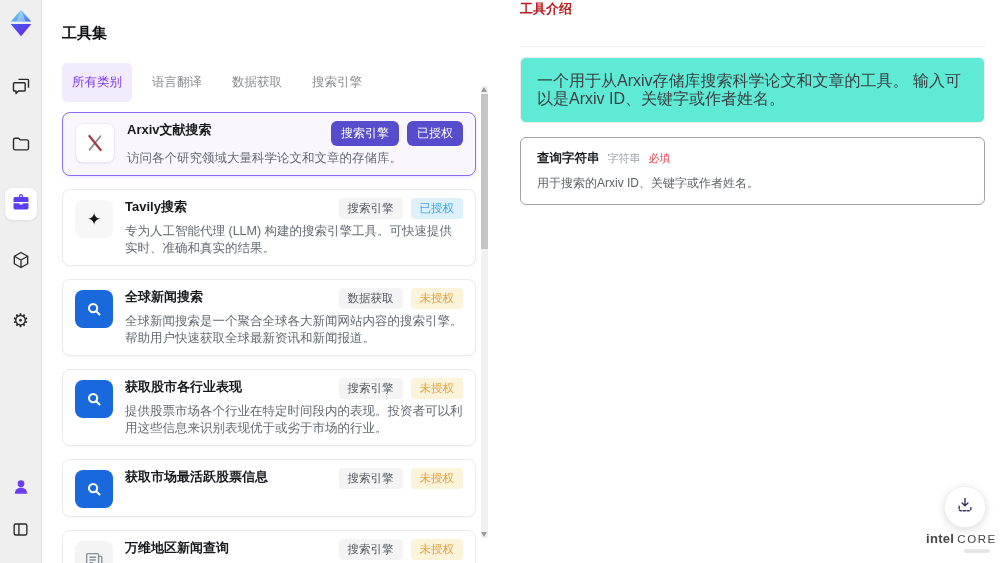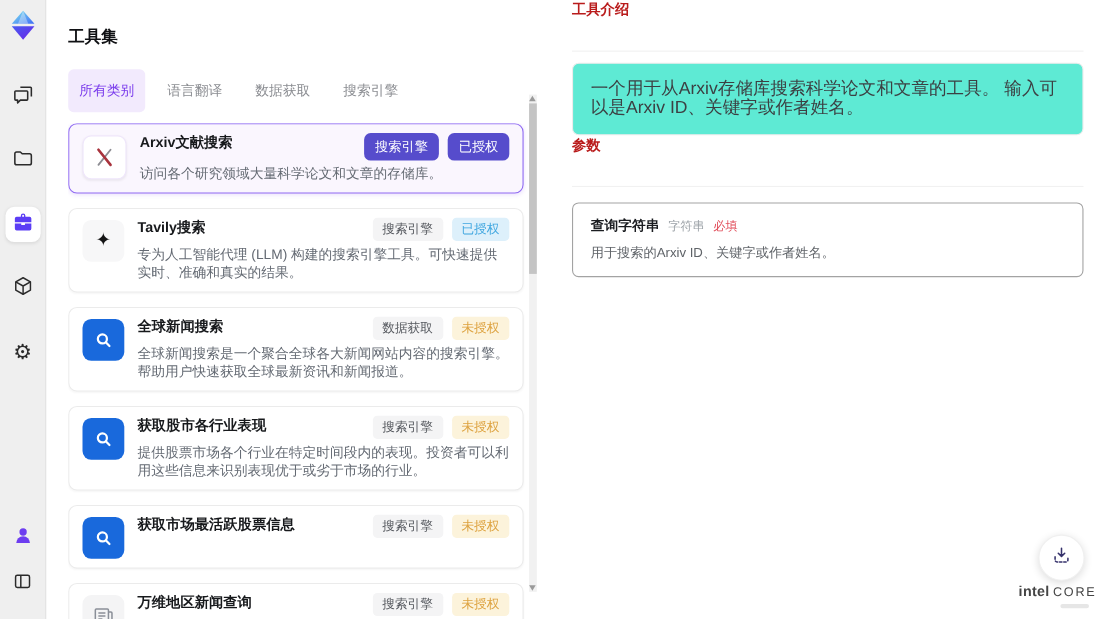--- a/index.html
+++ b/index.html
@@ -286,21 +286,20 @@
     <div class="thumb"></div>
     <div class="arr down"></div>
   </div>
 </div>
 
 <div class="detail">
 
   <div class="section-title">工具介绍</div>
   <div class="info-box">一个用于从Arxiv存储库搜索科学论文和文章的工具。 输入可以是Arxiv ID、关键字或作者姓名。</div>
 
-  <div class="section-title">参数</div>
   <div class="param-box">
     <div class="param-head">
       <span class="param-name">查询字符串</span>
       <span class="param-type">字符串</span>
       <span class="param-req">必填</span>
     </div>
     <div class="param-desc">用于搜索的Arxiv ID、关键字或作者姓名。</div>
   </div>
 </div>
 

